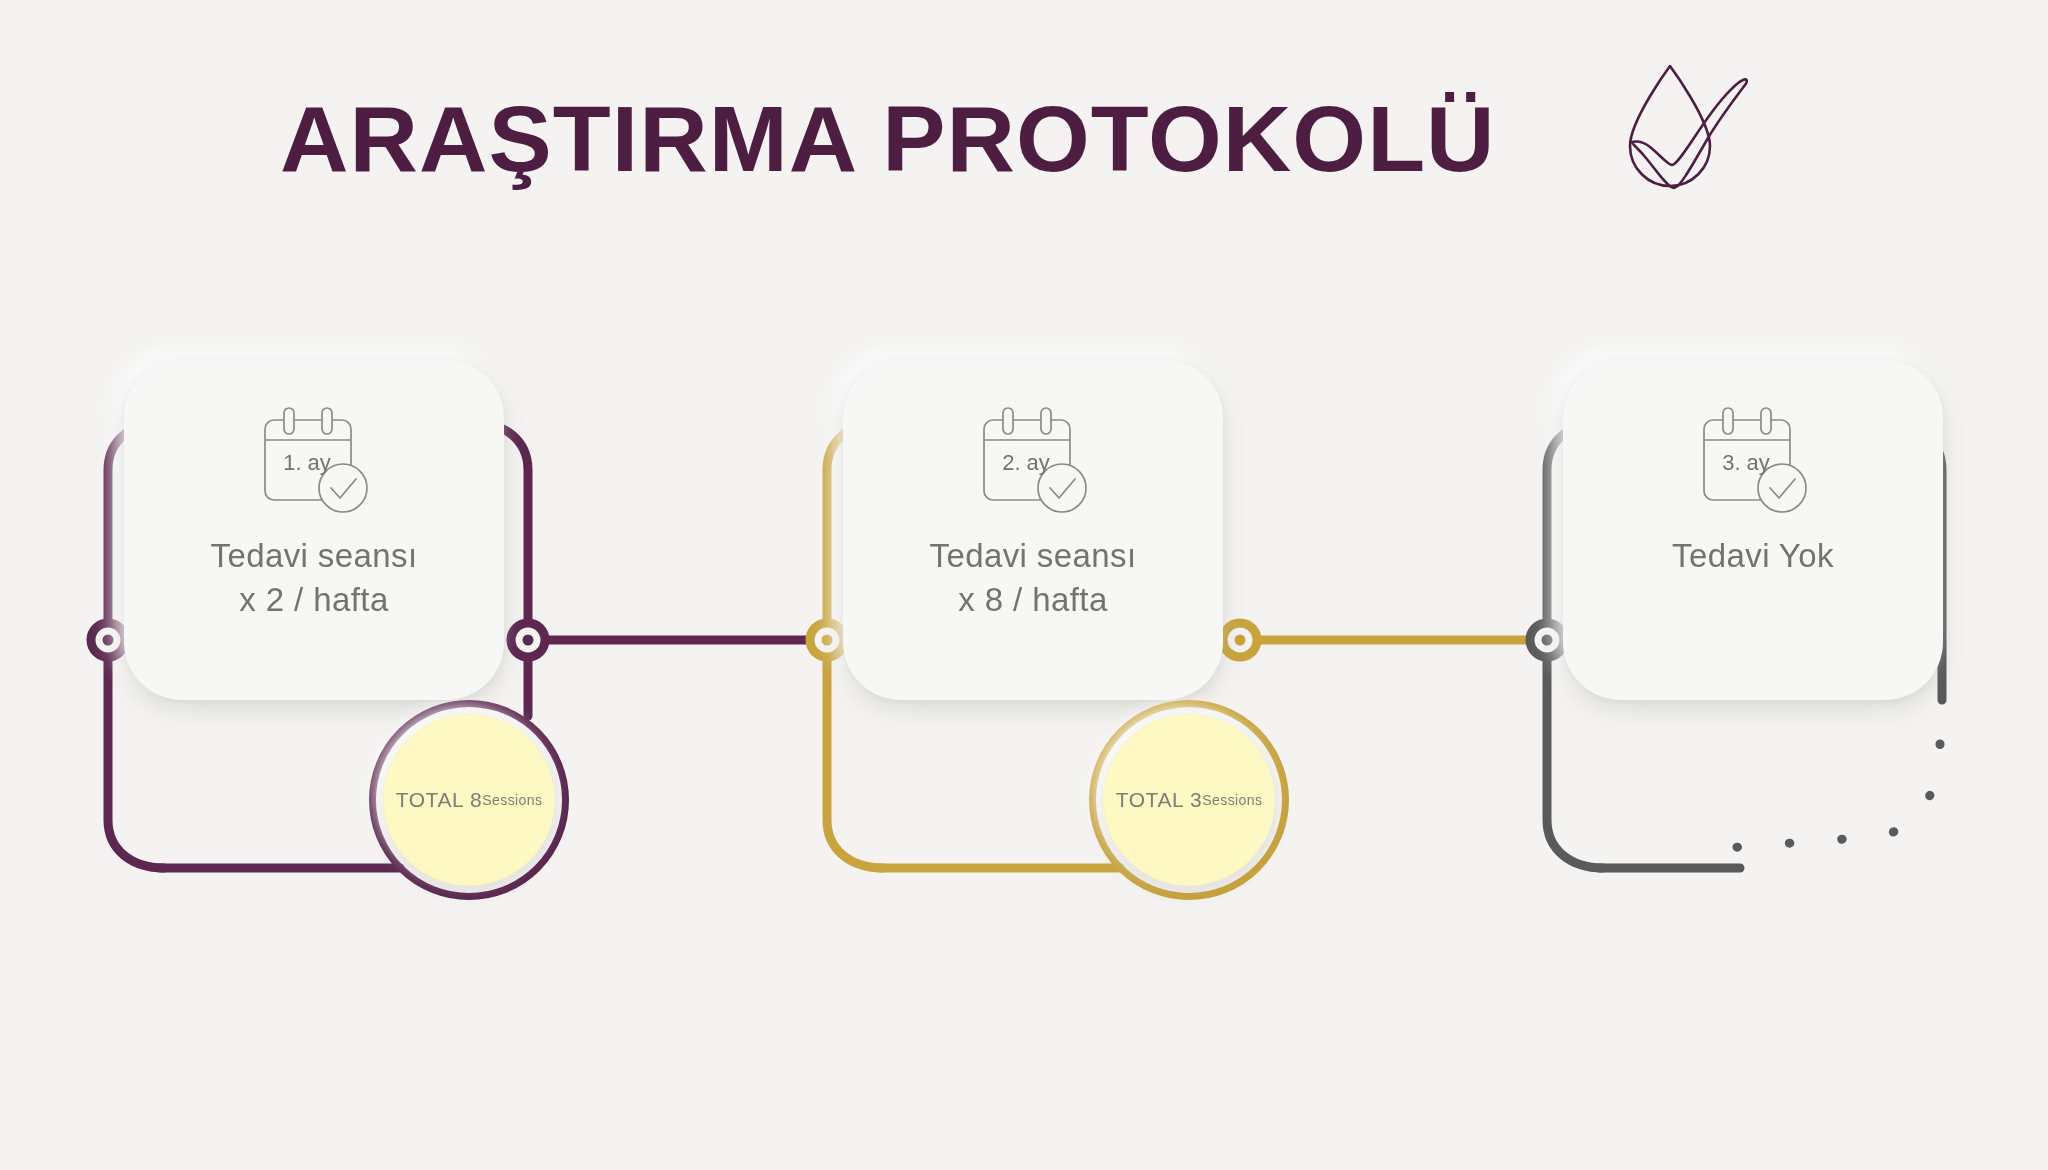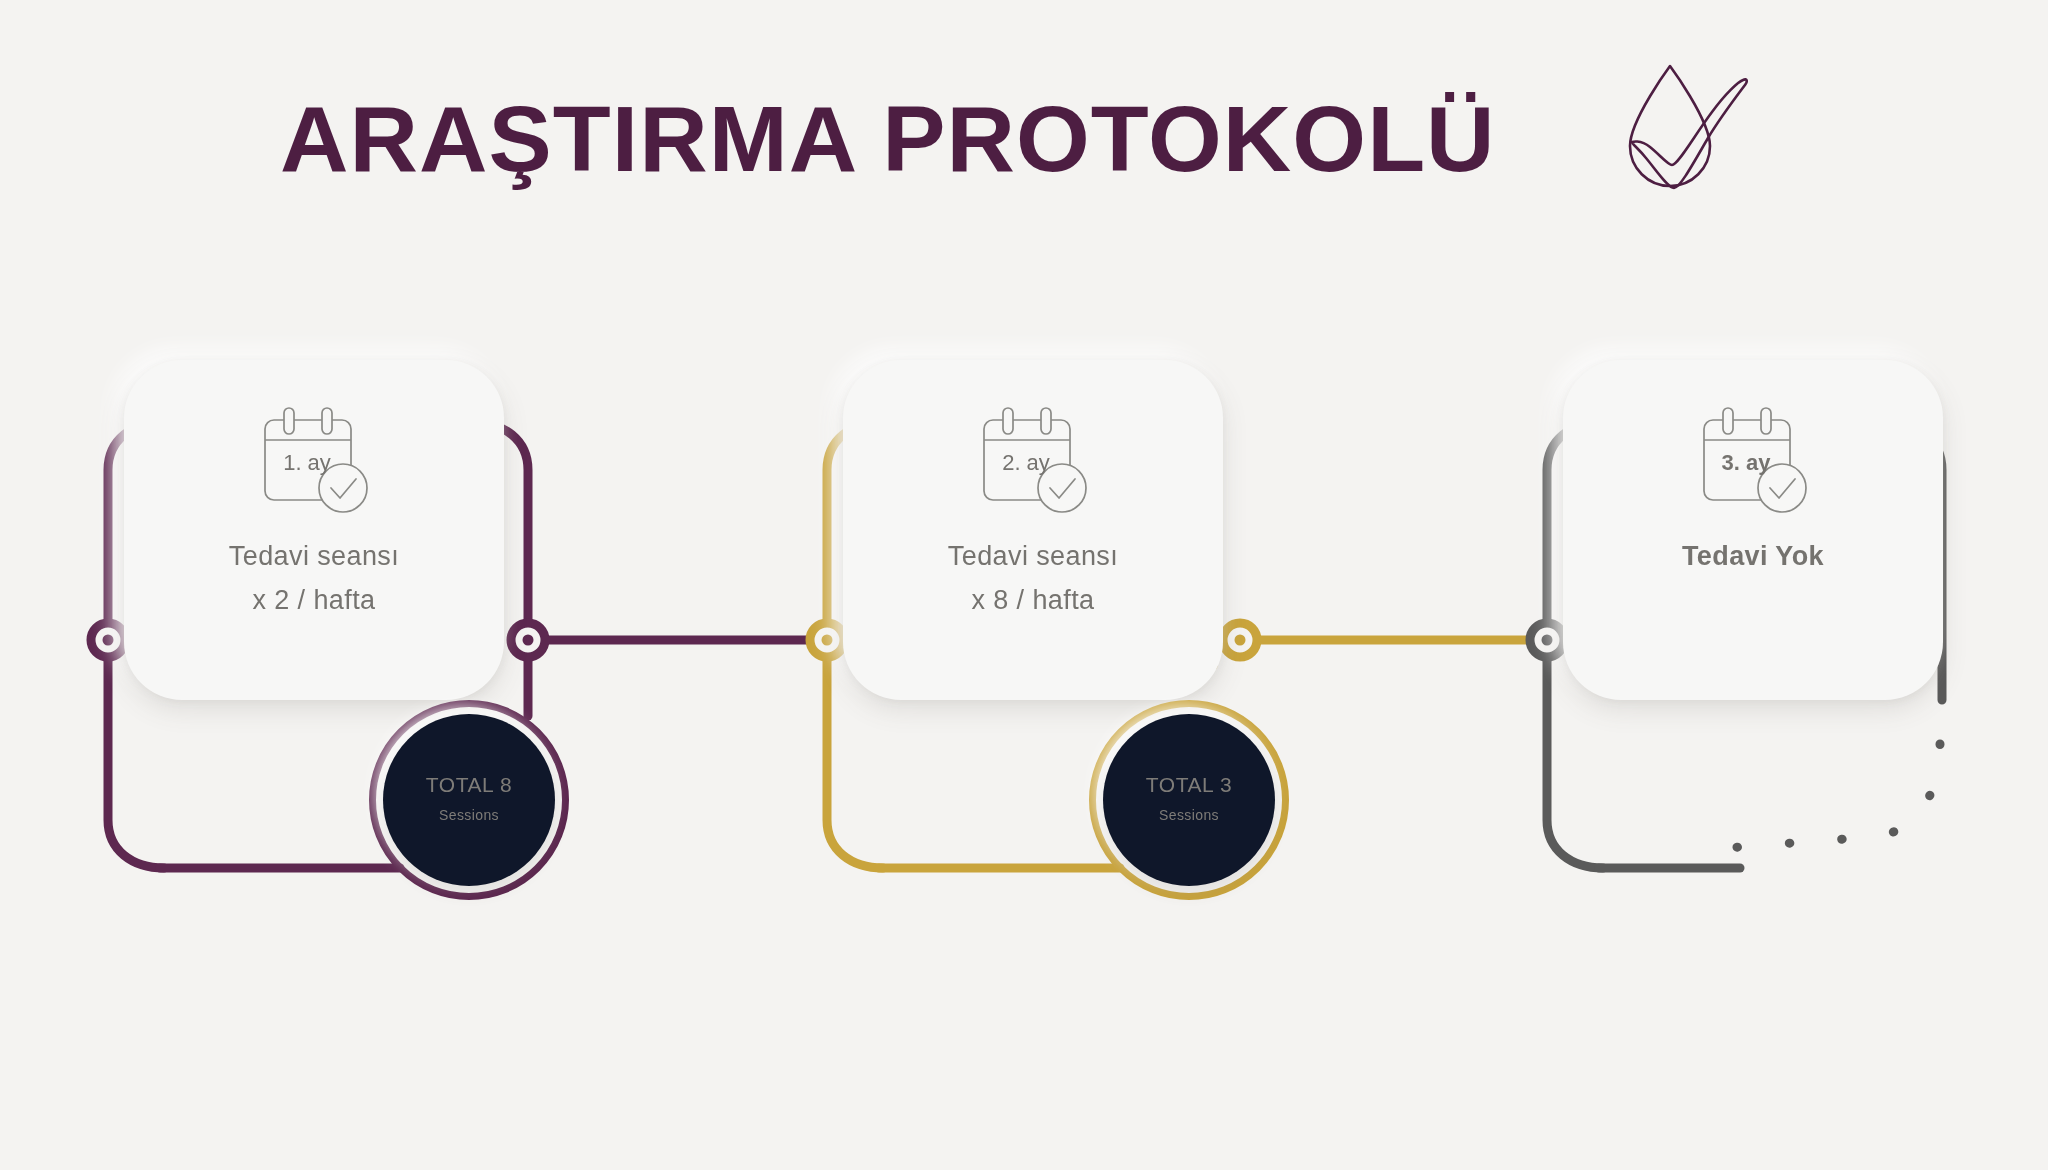--- a/index.html
+++ b/index.html
@@ -74,48 +74,48 @@
       0 2px 8px rgba(90,85,80,0.08),
       -9px -9px 22px rgba(255,255,255,0.95);
     display: flex;
     flex-direction: column;
     align-items: center;
     padding-top: 44px;
   }
 
   #card-1 { left: 124px; top: 360px; }
   #card-2 { left: 843px; top: 360px; }
-  #card-3 { left: 1563px; top: 360px; font-weight: bold; }
+  #card-3 { left: 1563px; top: 360px; }
 
   .card-icon {
     width: 126px;
     height: 120px;
     margin-bottom: 10px;
   }
 
   .card-icon svg { display: block; }
 
   .card-lines {
     text-align: center;
     color: #75736f;
-    font-size: 27px;
+    font-size: 33px;
     line-height: 44px;
     font-family: "Liberation Sans", sans-serif;
     letter-spacing: 0.4px;
   }
 
   
   .badge {
     position: absolute;
     width: 172px;
     height: 172px;
     border-radius: 50%;
-    background: #0f172a;
+    background: #fef9c3;
     display: flex;
-    flex-direction: column;
+    flex-direction: row;
     align-items: center;
     justify-content: center;
     box-shadow:
       inset 0 0 0 1px rgba(0,0,0,0.02),
       0 6px 16px rgba(90,85,80,0.14),
       -7px -7px 18px rgba(255,255,255,0.92);
     z-index: 6;
   }
 
   .badge-ring {

